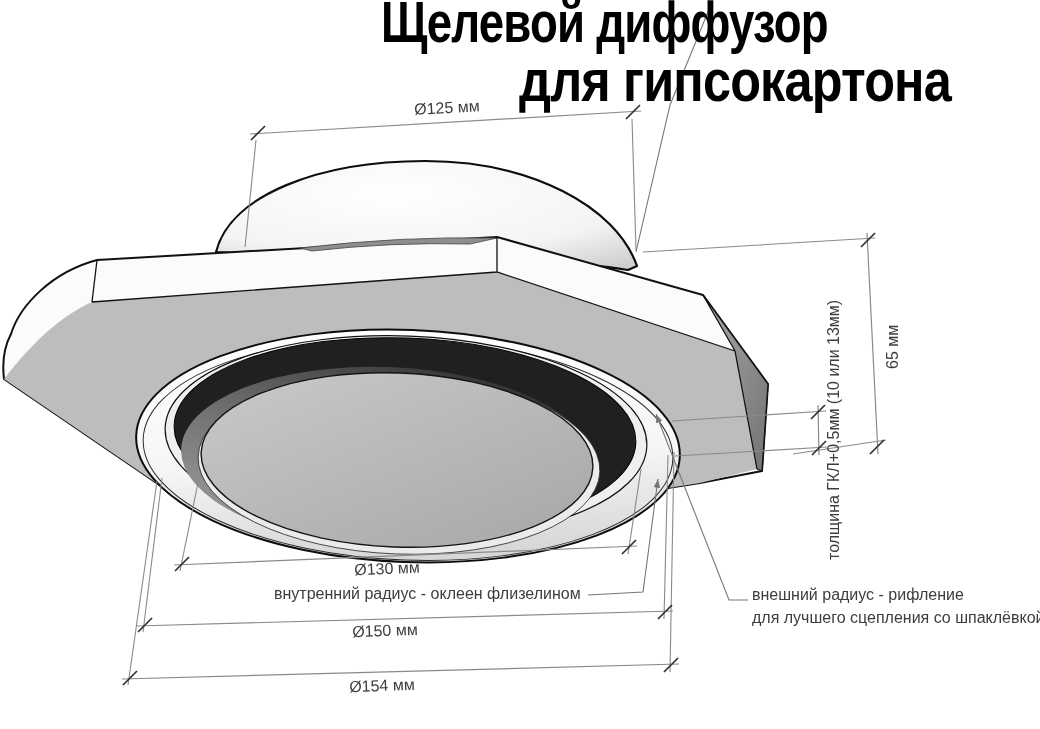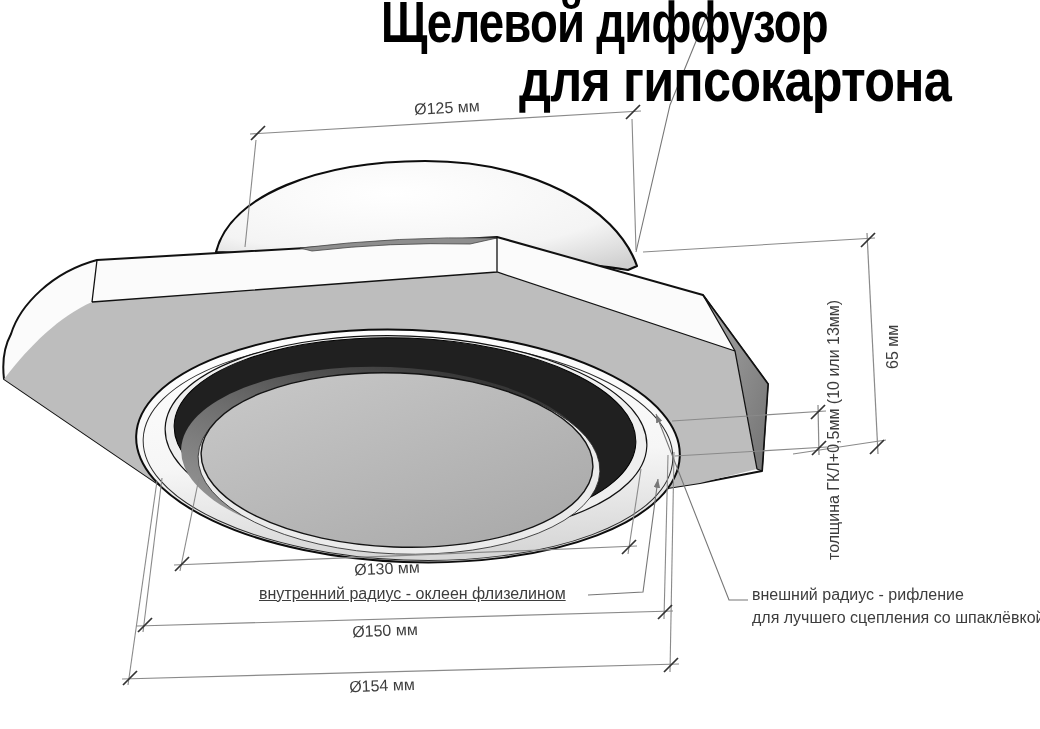--- a/index.html
+++ b/index.html
@@ -11,21 +11,21 @@
   .title-line{position:absolute;color:#000;font-weight:700;transform-origin:left top;
     letter-spacing:-1px;line-height:1;}
   #title1{left:381px;top:-6px;font-size:57px;transform:scaleX(0.80);}
   #title2{left:519px;top:51px;font-size:60px;transform:scaleX(0.84);}
   #d125{left:382px;top:99px;transform:rotate(-3.2deg);}
   #d130{left:322px;top:560px;transform:rotate(-2.4deg);}
   #d150{left:320px;top:622px;transform:rotate(-2deg);}
   #d154{left:317px;top:677px;transform:rotate(-2deg);}
   #h65{left:884px;top:369px;transform:rotate(-90deg);transform-origin:0 0;}
   #gkl{left:825px;top:560px;transform:rotate(-90deg);transform-origin:0 0;}
-  #innerlbl{left:259px;top:585px;text-decoration:underline;}
+  #innerlbl{left:274px;top:585px;}
   #outerlbl{left:752px;top:583px;line-height:23px;}
 </style>
 </head>
 <body>
 
 <div id="stage">
 
 <svg id="drawing" width="1040" height="729" viewBox="0 0 1040 729">
   <defs>
     <radialGradient id="gradCollar" cx="0.42" cy="0.30" r="0.85">

